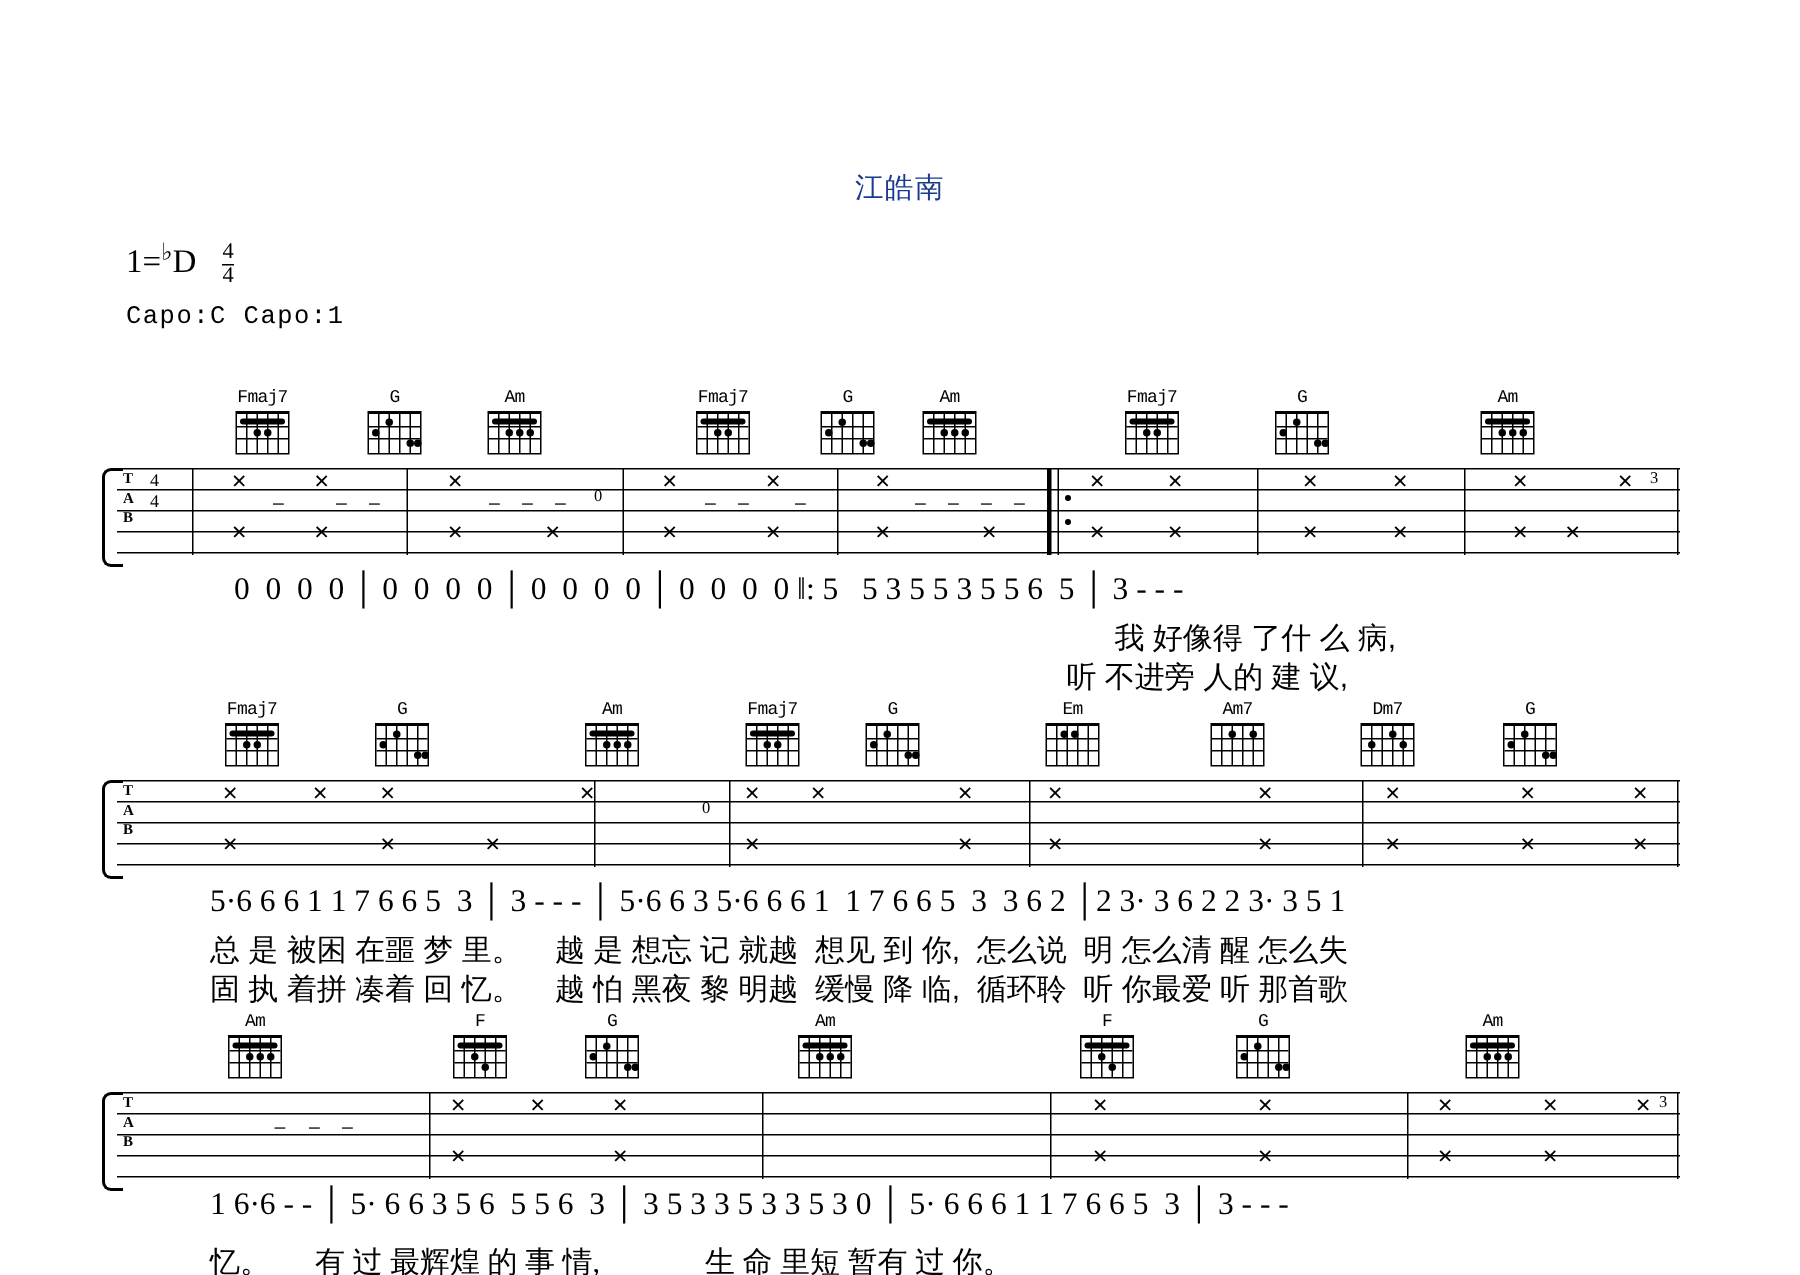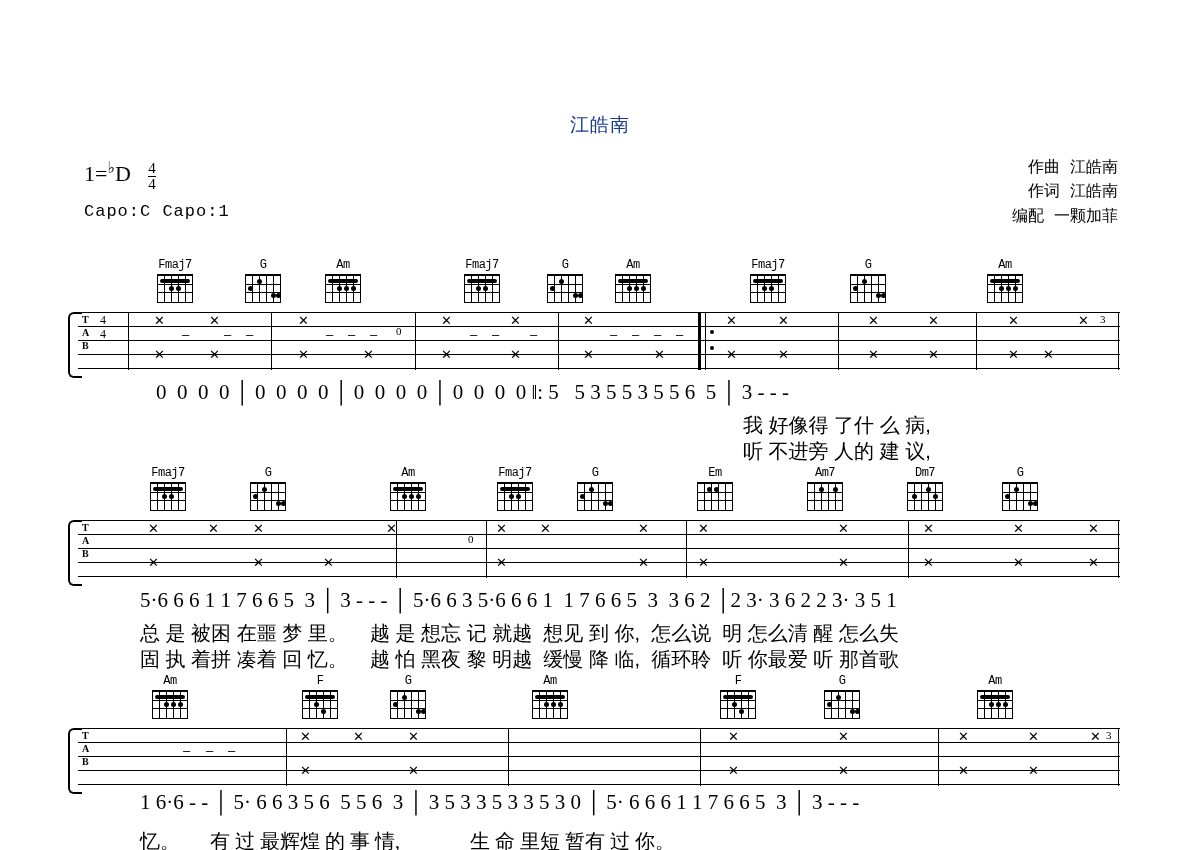--- a/index.html
+++ b/index.html
@@ -110,25 +110,20 @@
 
   <div class="keysig">
     <span>1=</span><span class="flat">♭</span><span>D</span>
     <span class="frac">
       <i>4</i>
       <i style="border-top:1px solid #000;">4</i>
     </span>
   </div>
   <div class="playline">Capo:C   Capo:1</div>
 
-  <div class="credits">
-    <div><span>作曲</span><span>江皓南</span></div>
-    <div><span>作词</span><span>江皓南</span></div>
-    <div><span>编配</span><span>一颗加菲</span></div>
-  </div>
 
   <div class="system sys1">
 
     <div class="chordbox" style="left:155px;top:0;">
       <div class="nm">Fmaj7</div>
       <div class="grid">
         <div class="v" style="left:6px"></div>
           <div class="v" style="left:13px"></div>
           <div class="v" style="left:20px"></div>
           <div class="v" style="left:27px"></div>
@@ -331,21 +326,21 @@
     </div>
 
     <div class="numrow" style="top:122px;">
       <span class="seg" style="left:78px;">0  0  0  0 │ 0  0  0  0 │ 0  0  0  0 │ 0  0  0  0 ‖: 5   5 3 5 5 3 5 5 6  5 │ 3 - - -</span>
     </div>
 
     <div class="lyricrow" style="top:154px;">
       <span class="seg" style="left:665px;">我 好像得 了什 么 病,</span>
     </div>
     <div class="lyricrow" style="top:180px;">
-      <span class="seg" style="left:665px;">听 不进旁 人的 建 议,</span>
+      <span class="seg" style="left:633px;">听 不进旁 人的 建 议,</span>
     </div>
   </div>
 
   <div class="system sys2">
 
     <div class="chordbox" style="left:148px;top:0;">
       <div class="nm">Fmaj7</div>
       <div class="grid">
         <div class="v" style="left:6px"></div>
           <div class="v" style="left:13px"></div>

